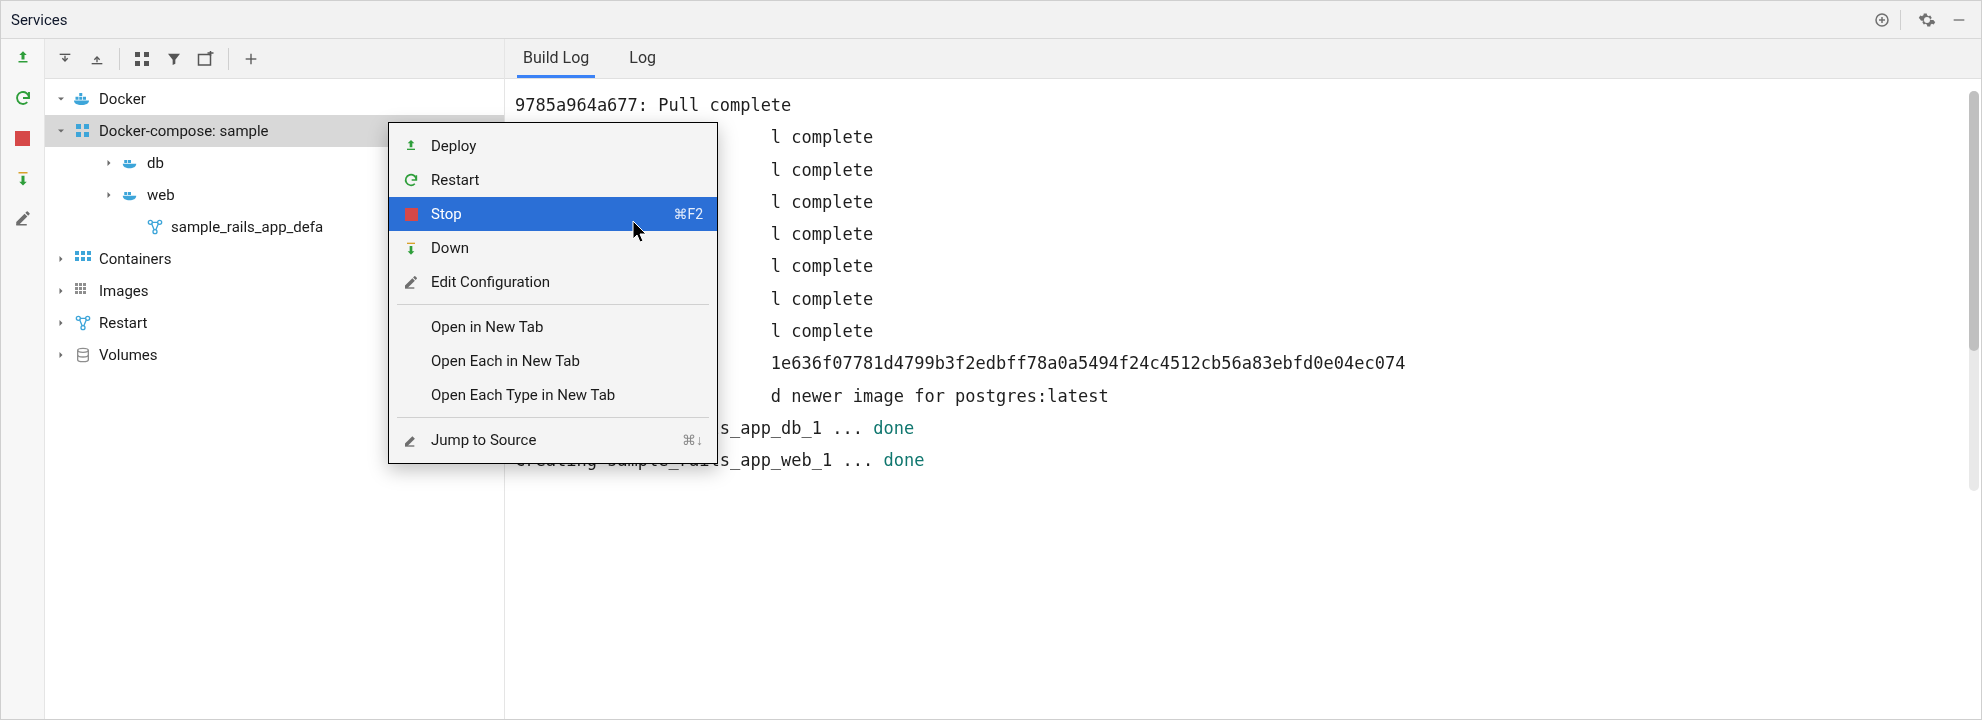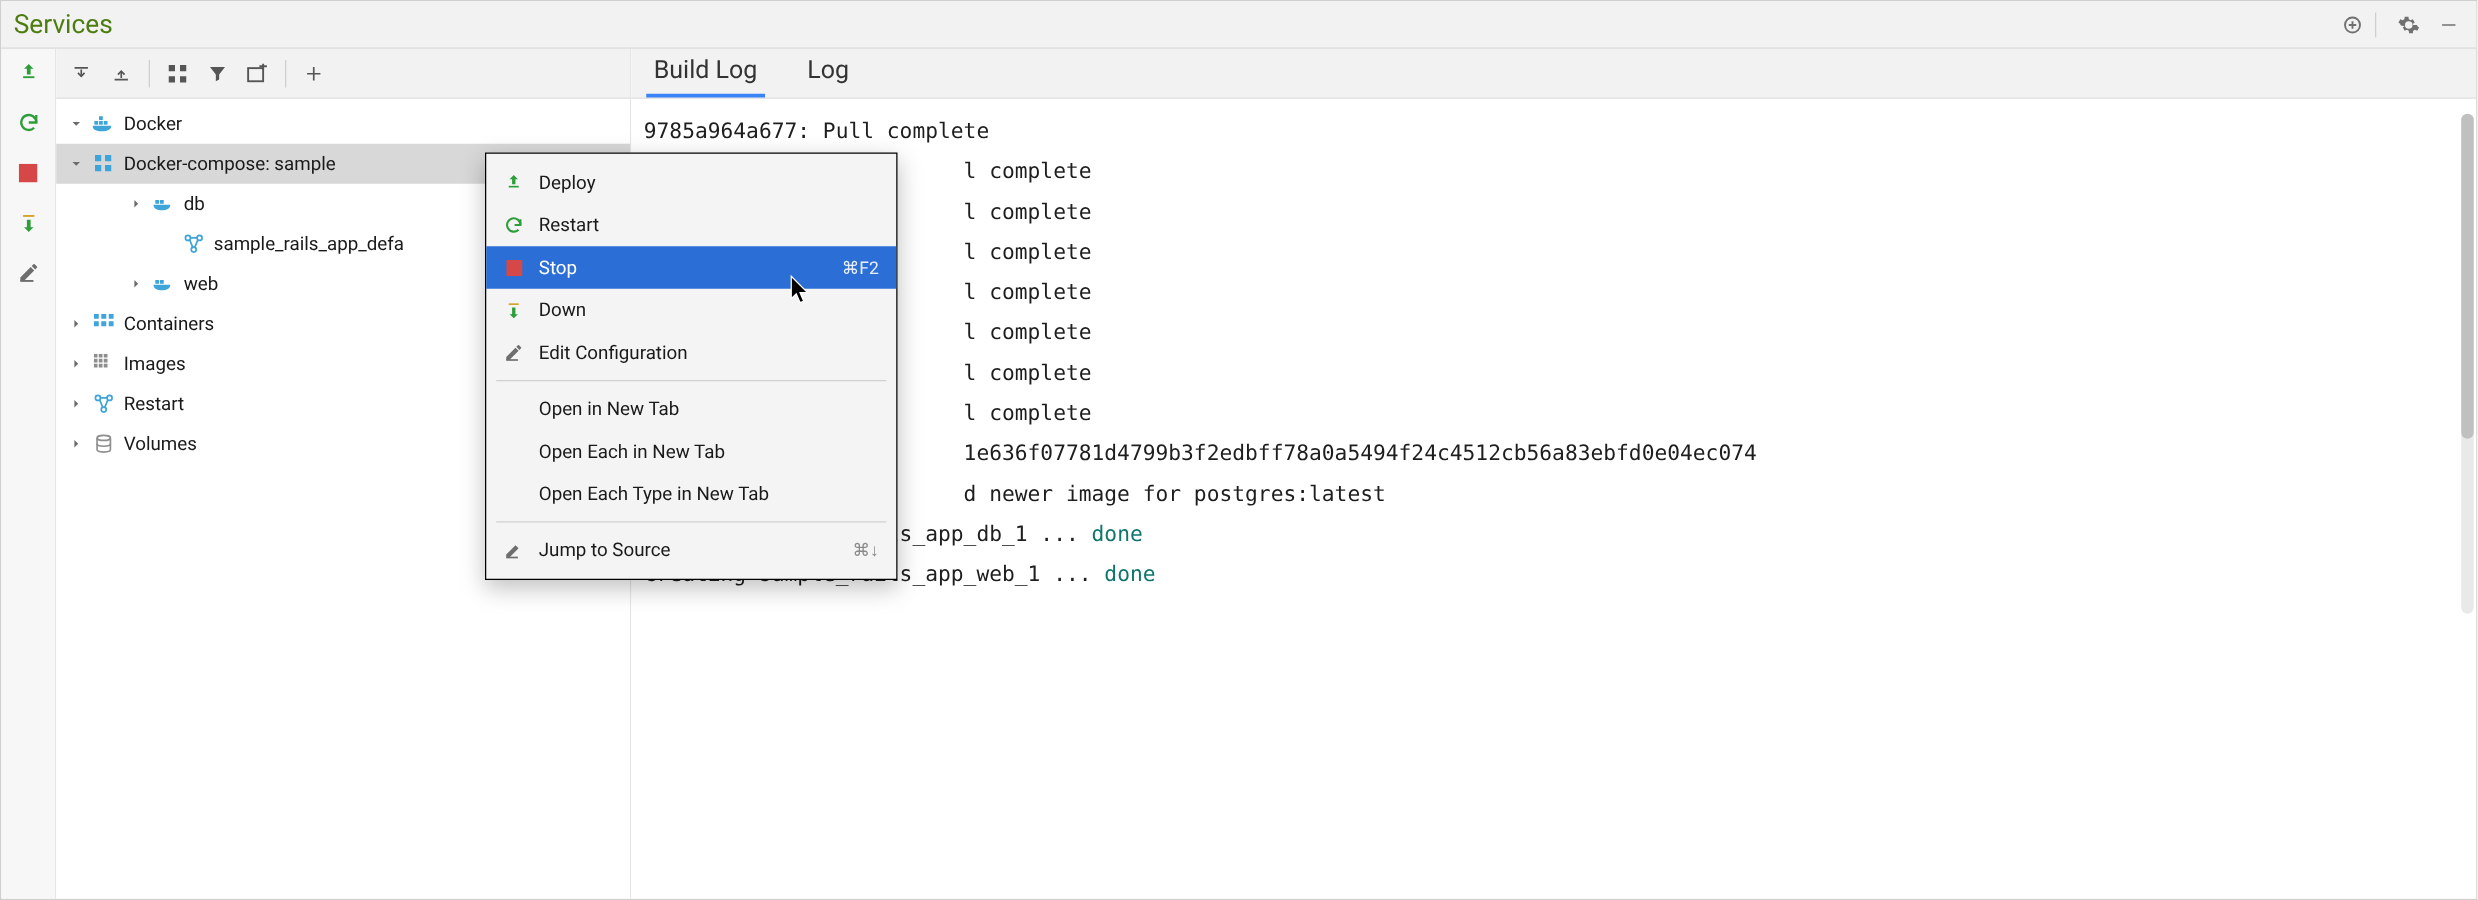--- a/index.html
+++ b/index.html
@@ -23,22 +23,22 @@
   }
   .titlebar {
     height: 38px;
     background: #f2f2f2;
     display: flex;
     align-items: center;
     padding: 0 10px;
     border-bottom: 1px solid #d8d8d8;
   }
   .titlebar .title {
-    font-size: 21px;
-    color: #4d7c0f;
+    font-size: 15px;
+    color: #0f172a;
   }
   .titlebar .spacer { flex: 1; }
   .titlebar .icon {
     width: 24px;
     height: 24px;
     margin-left: 8px;
     display: inline-flex;
     align-items: center;
     justify-content: center;
     color: #6e6e6e;
@@ -116,21 +116,21 @@
     position:relative;
   }
   .tabs {
     height:40px;
     background:#f2f2f2;
     border-bottom: 1px solid #e0e0e0;
     display:flex;
     align-items:flex-end;
     padding-left: 12px;
     gap: 28px;
-    font-size:20px;
+    font-size:16px;
     color:#333;
   }
   .tab {
     padding: 8px 6px;
     border-bottom: 3px solid transparent;
   }
   .tab.active { border-bottom-color: #3b82f6; }
   .log {
     flex:1;
     padding: 10px 12px 10px 10px;
@@ -342,47 +342,47 @@
           <span class="ticon">
               <svg width="18" height="14" viewBox="0 0 24 18">
                 <rect x="3" y="5" width="4" height="4" fill="#3da5d9"></rect>
                 <rect x="8" y="5" width="4" height="4" fill="#3da5d9"></rect>
                 <path d="M1 10h18c0 4-4 6-9 6S1 14 1 10z" fill="#3da5d9"></path>
               </svg>
             </span>
           <span>db</span>
         </div>
 
+        <div class="tree-row indent2">
+          <span class="chev">
+              <svg width="12" height="12" viewBox="0 0 24 24" fill="#6b6b6b">
+                <path d="M9 6l6 6-6 6z"></path>
+              </svg>
+            </span>
+          <span class="ticon">
+              <svg width="18" height="14" viewBox="0 0 24 18">
+                <rect x="3" y="5" width="4" height="4" fill="#3da5d9"></rect>
+                <rect x="8" y="5" width="4" height="4" fill="#3da5d9"></rect>
+                <path d="M1 10h18c0 4-4 6-9 6S1 14 1 10z" fill="#3da5d9"></path>
+              </svg>
+            </span>
+          <span>web</span>
+        </div>
+
         <div class="tree-row indent3">
           <span class="chev hidden"></span>
           <span class="ticon">
               <svg width="16" height="16" viewBox="0 0 24 24" fill="none" stroke="#3da5d9" stroke-width="2">
                 <circle cx="5" cy="5" r="3"></circle>
                 <circle cx="19" cy="5" r="3"></circle>
                 <circle cx="12" cy="19" r="3"></circle>
                 <path d="M7 7l4 10M17 7l-4 10M8 5h8"></path>
               </svg>
             </span>
           <span>sample_rails_app_defa</span>
-        </div>
-
-        <div class="tree-row indent2">
-          <span class="chev">
-              <svg width="12" height="12" viewBox="0 0 24 24" fill="#6b6b6b">
-                <path d="M9 6l6 6-6 6z"></path>
-              </svg>
-            </span>
-          <span class="ticon">
-              <svg width="18" height="14" viewBox="0 0 24 18">
-                <rect x="3" y="5" width="4" height="4" fill="#3da5d9"></rect>
-                <rect x="8" y="5" width="4" height="4" fill="#3da5d9"></rect>
-                <path d="M1 10h18c0 4-4 6-9 6S1 14 1 10z" fill="#3da5d9"></path>
-              </svg>
-            </span>
-          <span>web</span>
         </div>
 
         <div class="tree-row indent1">
           <span class="chev">
               <svg width="12" height="12" viewBox="0 0 24 24" fill="#6b6b6b">
                 <path d="M9 6l6 6-6 6z"></path>
               </svg>
             </span>
           <span class="ticon">
               <svg width="16" height="16" viewBox="0 0 16 16" fill="#3da5d9">

